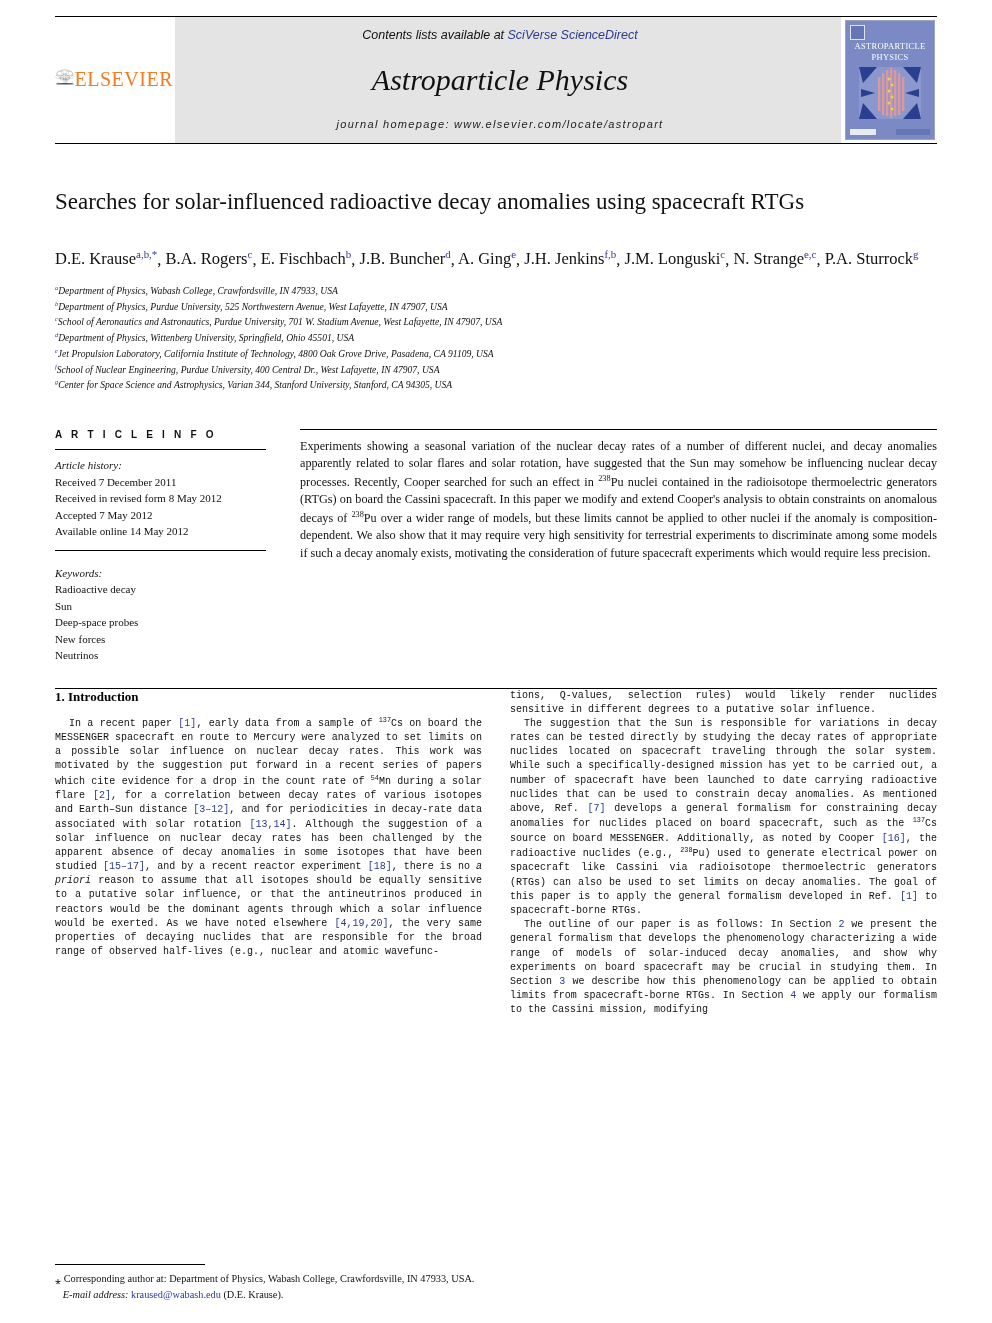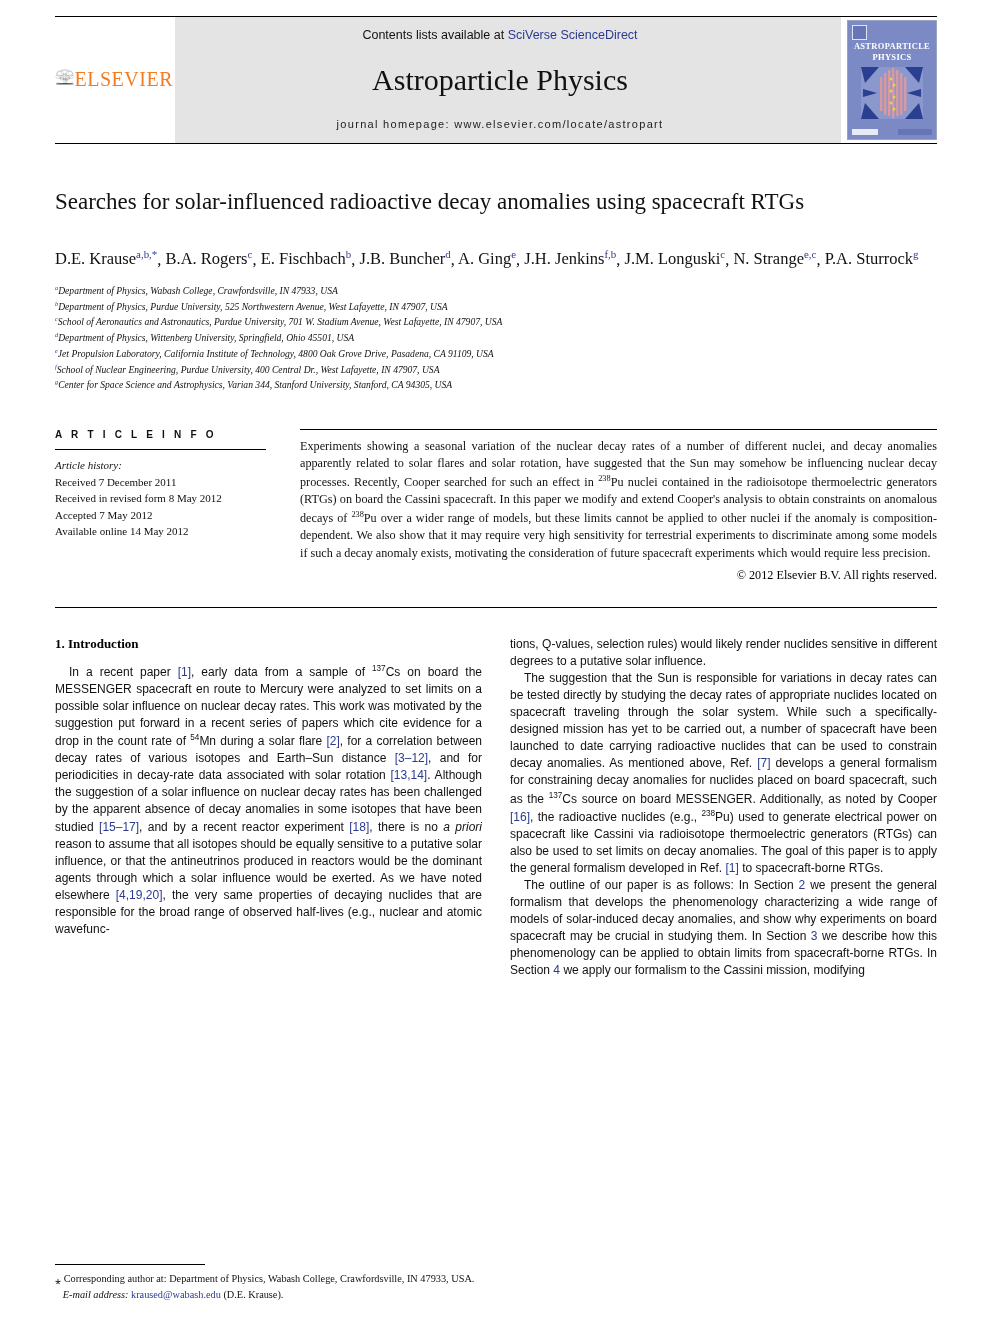--- a/index.html
+++ b/index.html
@@ -67,20 +67,21 @@
   .journal-band {
     flex: 1 1 auto;
     background: #e4e4e4;
     display: flex;
     flex-direction: column;
     justify-content: space-between;
     align-items: center;
     padding: 11px 16px 13px 0;
     box-sizing: border-box;
     margin-left: 2px;
+    font-style: italic;
   }
   .contents-line {
     font-family: "Liberation Sans", sans-serif;
     font-size: 12.5px;
     color: #111;
   }
   .contents-line a, .sd-link {
     color: #2b3a8f;
     text-decoration: none;
   }
@@ -95,22 +96,21 @@
     font-size: 11px;
     letter-spacing: 1.3px;
     color: #222;
   }
   .cover-thumb {
     flex: 0 0 92px;
     width: 92px;
     margin-left: 4px;
     display: flex;
     align-items: center;
-    justify-content: flex-end;
-    font-weight: bold;
+    justify-content: flex-start;
   }
   .cover-inner {
     width: 88px;
     height: 118px;
     border: 1px solid #9aa3c4;
     background: #7b8ac4;
     position: relative;
     overflow: hidden;
   }
   .cover-title {
@@ -215,33 +215,32 @@
     text-align: right;
     font-family: "Liberation Serif", serif;
     font-size: 12.2px;
     margin-top: 6px;
   }
 
   
   .body-rule { border-top: 1.4px solid #000; margin-top: 24px; }
   .body-cols {
     display: flex;
-    margin-top: 28px;
     gap: 28px;
   }
   .bcol { flex: 1 1 0; min-width: 0; position: relative; }
   h2.section-title {
     font-family: "Liberation Serif", serif;
     font-weight: bold;
     font-size: 13px;
     margin: 0 0 11px 0;
   }
   p.body-par {
-    font-family: Liberation Sans, sans-serif;
-    font-size: 12px;
+    font-family: Liberation Mono, monospace;
+    font-size: 10px;
     line-height: 1.42;
     text-align: justify;
     margin: 0;
     text-indent: 14px;
     color: #111;
   }
   p.body-par + p.body-par { margin-top: 0; }
   .ref { color: #2b3a8f; }
   .ital { font-style: italic; }
 
@@ -393,28 +392,37 @@
     <div class="col-info">
       <div class="sec-head">A R T I C L E    I N F O</div>
       <div class="rule-top"></div>
       <div class="info-block">
         <div class="lab">Article history:</div>
         <div>Received 7 December 2011</div>
         <div>Received in revised form 8 May 2012</div>
         <div>Accepted 7 May 2012</div>
         <div>Available online 14 May 2012</div>
       </div>
+      <div class="kw-block rule-mid">
+        <div class="info-block">
+          <div class="lab">Keywords:</div>
+          <div>Radioactive decay</div>
+          <div>Sun</div>
+          <div>Deep-space probes</div>
+          <div>New forces</div>
+          <div>Neutrinos</div>
+        </div>
+      </div>
     </div>
 
     <div class="col-abstract">
       <div class="rule-top"></div>
       <div class="abstract-body">
         Experiments showing a seasonal variation of the nuclear decay rates of a number of different nuclei, and decay anomalies apparently related to solar flares and solar rotation, have suggested that the Sun may somehow be influencing nuclear decay processes. Recently, Cooper searched for such an effect in <sup class="inline">238</sup>Pu nuclei contained in the radioisotope thermoelectric generators (RTGs) on board the Cassini spacecraft. In this paper we modify and extend Cooper's analysis to obtain constraints on anomalous decays of <sup class="inline">238</sup>Pu over a wider range of models, but these limits cannot be applied to other nuclei if the anomaly is composition-dependent. We also show that it may require very high sensitivity for terrestrial experiments to discriminate among some models if such a decay anomaly exists, motivating the consideration of future spacecraft experiments which would require less precision.
       </div>
-      <div class="copyright">© 2012 Elsevier B.V. All rights reserved.</div>
     </div>
   </div>
 
   <div class="body-rule"></div>
 
   <div class="body-cols">
 
     <div class="bcol">
       <h2 class="section-title">1. Introduction</h2>
 

